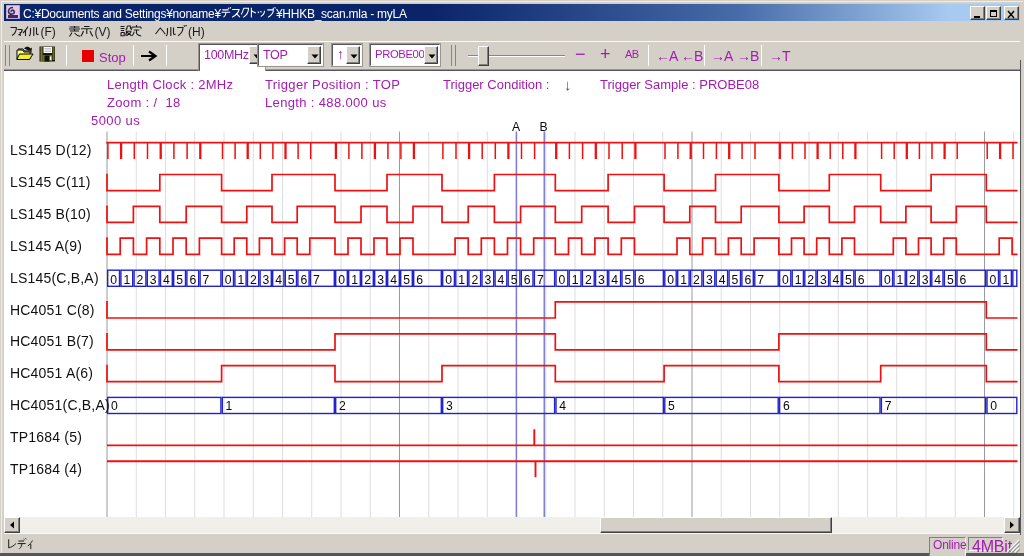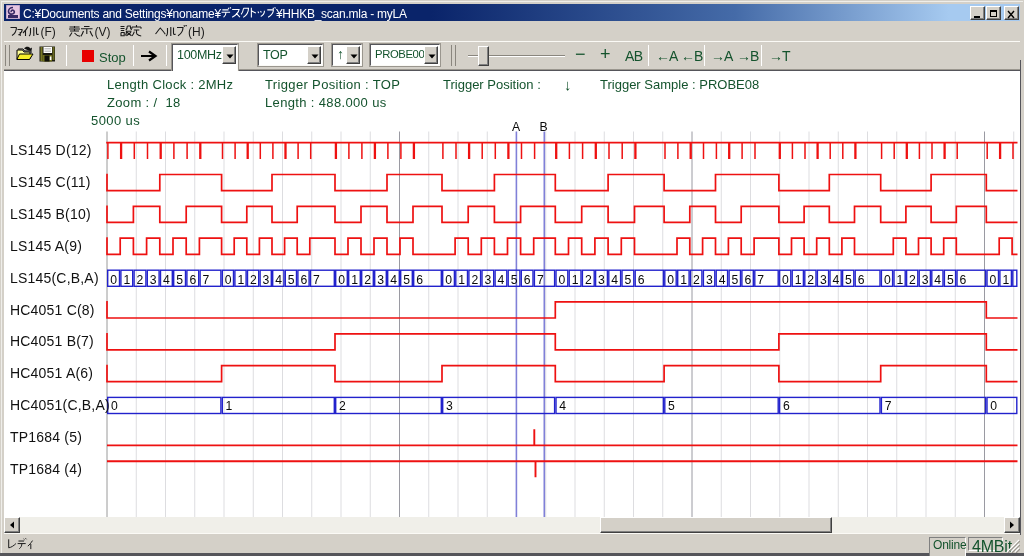--- a/index.html
+++ b/index.html
@@ -1,17 +1,17 @@
 <!DOCTYPE html>
 <html><head><meta charset="utf-8"><style>
 *{margin:0;padding:0;box-sizing:border-box}
 html,body{width:1024px;height:556px;overflow:hidden}
 body{font-family:"Liberation Sans",sans-serif;background:#d4d0c8;position:relative}
 .abs{position:absolute}
-.txt{position:absolute;font-size:13px;color:#14532d;white-space:pre}
+.txt{position:absolute;font-size:13px;color:#a21caf;white-space:pre}
 .bevout{border-top:1px solid #fff;border-left:1px solid #fff;border-right:1px solid #404040;border-bottom:1px solid #404040;background:#d4d0c8}
 .sunk{border-top:1px solid #808080;border-left:1px solid #808080;border-right:1px solid #fff;border-bottom:1px solid #fff}
 </style></head><body>
 
 <div class="abs" style="left:0;top:0;width:1024px;height:556px;border:1px solid #d4d0c8"></div>
 <div class="abs" style="left:1px;top:1px;width:1022px;height:1px;background:#efeeea"></div>
 <div class="abs" style="left:1px;top:1px;width:1px;height:553px;background:#efeeea"></div>
 <div class="abs" style="left:0;top:553px;width:1024px;height:3px;background:#55555a"></div>
 <div class="abs" style="left:1019px;top:60px;width:2px;height:475px;background:#55555a"></div>
 <div class="abs" style="left:4px;top:4px;width:1016px;height:17px;background:linear-gradient(to right,#0a246a 0%,#0a246a 42%,#456ba8 72%,#a6caf0 93%,#a6caf0 100%)"></div>
@@ -90,21 +90,21 @@
 <rect x="10.8" y="10.5" width="1.6" height="3.5" fill="#fff"></rect>
 </svg>
 <div class="abs" style="left:66px;top:45px;width:1px;height:21px;background:#8a867e;border-right:1px solid #fff"></div>
 <div class="abs" style="left:82px;top:50px;width:12px;height:12px;background:#e80000"></div>
 <div class="txt" style="left:99px;top:49.5px;font-size:13px">Stop</div>
 <div class="abs" style="left:133px;top:45px;width:1px;height:21px;background:#8a867e;border-right:1px solid #fff"></div>
 <svg class="abs" style="left:141px;top:50px" width="17" height="12">
     <path d="M0,6 H13 M8,1.5 L14.5,6 L8,10.5" stroke="#000" stroke-width="2.2" fill="none"></path>
   </svg>
 <div class="abs" style="left:166px;top:45px;width:1px;height:21px;background:#8a867e;border-right:1px solid #fff"></div>
-<div class="abs" style="left:172px;top:44px;width:66px;height:38px;background:#fff;border-top:1px solid #55555a;border-left:1px solid #55555a;border-bottom:1px solid #fbfaf6;border-right:1px solid #fbfaf6;box-shadow:0 0 0 1px #9a968e">
+<div class="abs" style="left:199px;top:44px;width:66px;height:38px;background:#fff;border-top:1px solid #55555a;border-left:1px solid #55555a;border-bottom:1px solid #fbfaf6;border-right:1px solid #fbfaf6;box-shadow:0 0 0 1px #9a968e">
     <div class="txt" style="left:4px;top:3px;font-size:12.5px;letter-spacing:-0.3px">100MHz</div>
     <div class="abs bevout" style="right:1px;top:1px;width:14px;height:18px;box-shadow:inset -1px -1px 0 #808080"><svg width="14" height="18">
         <path d="M3.5,7.5 L10.5,7.5 L7,11.5 Z" fill="#000"></path>
       </svg></div>
   </div>
 <div class="abs" style="left:258px;top:44px;width:65px;height:22px;background:#fff;border-top:1px solid #55555a;border-left:1px solid #55555a;border-bottom:1px solid #fbfaf6;border-right:1px solid #fbfaf6;box-shadow:0 0 0 1px #9a968e">
     <div class="txt" style="left:4px;top:3px;font-size:12.5px;letter-spacing:-0.3px">TOP</div>
     <div class="abs bevout" style="right:1px;top:1px;width:14px;height:18px;box-shadow:inset -1px -1px 0 #808080"><svg width="14" height="18">
         <path d="M3.5,7.5 L10.5,7.5 L7,11.5 Z" fill="#000"></path>
       </svg></div>
@@ -120,33 +120,33 @@
     <div class="abs bevout" style="right:1px;top:1px;width:14px;height:18px;box-shadow:inset -1px -1px 0 #808080"><svg width="14" height="18">
         <path d="M3.5,7.5 L10.5,7.5 L7,11.5 Z" fill="#000"></path>
       </svg></div>
   </div>
 <div class="abs" style="left:451px;top:45px;width:1px;height:21px;background:#fff;border-right:1.5px solid #8a867e"></div>
 <div class="abs" style="left:455px;top:45px;width:1px;height:21px;background:#fff;border-right:1.5px solid #8a867e"></div>
 <div class="abs" style="left:468px;top:55px;width:97px;height:2px;background:#8a867e;border-bottom:1px solid #fff"></div>
 <div class="abs bevout" style="left:478px;top:46px;width:11px;height:20px;box-shadow:inset -1px -1px 0 #808080"></div>
 <div class="txt" style="left:575px;top:44px;font-size:18px">−</div>
 <div class="txt" style="left:600px;top:44px;font-size:18px">+</div>
-<div class="txt" style="left:625px;top:48px;font-size:14px;letter-spacing:-0.5px">AB</div>
+<div class="txt" style="left:625px;top:48px;font-size:11px;letter-spacing:-0.5px">AB</div>
 <div class="abs" style="left:648px;top:45px;width:1px;height:21px;background:#8a867e;border-right:1px solid #fff"></div>
 <div class="txt" style="left:656px;top:48px;font-size:14px;letter-spacing:-1px">←A</div>
 <div class="txt" style="left:681px;top:48px;font-size:14px;letter-spacing:-1px">←B</div>
 <div class="abs" style="left:704px;top:45px;width:1px;height:21px;background:#8a867e;border-right:1px solid #fff"></div>
 <div class="txt" style="left:711px;top:48px;font-size:14px;letter-spacing:-1px">→A</div>
 <div class="txt" style="left:737px;top:48px;font-size:14px;letter-spacing:-1px">→B</div>
 <div class="abs" style="left:761px;top:45px;width:1px;height:21px;background:#8a867e;border-right:1px solid #fff"></div>
 <div class="txt" style="left:769px;top:48px;font-size:14px;letter-spacing:-1px">→T</div>
 <div class="abs" style="left:4px;top:71px;width:1016px;height:446px;background:#fff"></div>
 <div class="txt" style="left:107px;top:77px;letter-spacing:0.3px">Length Clock : 2MHz</div>
 <div class="txt" style="left:265px;top:77px;letter-spacing:0.35px">Trigger Position : TOP</div>
-<div class="txt" style="left:443px;top:77px">Trigger Position :</div>
+<div class="txt" style="left:443px;top:77px">Trigger Condition :</div>
 <div class="txt" style="left:564px;top:75.5px;font-size:15px">↓</div>
 <div class="txt" style="left:600px;top:77px">Trigger Sample : PROBE08</div>
 <div class="txt" style="left:107px;top:94.5px;letter-spacing:0.35px">Zoom : /  18</div>
 <div class="txt" style="left:265px;top:94.5px;letter-spacing:0.35px">Length : 488.000 us</div>
 <div class="txt" style="left:91px;top:112.5px;letter-spacing:0.4px">5000 us</div>
 <svg id="wave" width="1024" height="556" viewBox="0 0 1024 556" style="position:absolute;left:0;top:0">
 <path d="M136.25,131.5V517.0 M165.50,131.5V517.0 M194.75,131.5V517.0 M224.00,131.5V517.0 M253.25,131.5V517.0 M282.50,131.5V517.0 M311.75,131.5V517.0 M341.00,131.5V517.0 M370.25,131.5V517.0 M428.75,131.5V517.0 M458.00,131.5V517.0 M487.25,131.5V517.0 M516.50,131.5V517.0 M545.75,131.5V517.0 M575.00,131.5V517.0 M604.25,131.5V517.0 M633.50,131.5V517.0 M662.75,131.5V517.0 M721.25,131.5V517.0 M750.50,131.5V517.0 M779.75,131.5V517.0 M809.00,131.5V517.0 M838.25,131.5V517.0 M867.50,131.5V517.0 M896.75,131.5V517.0 M926.00,131.5V517.0 M955.25,131.5V517.0 M1013.75,131.5V517.0" stroke="#dddde0" stroke-width="1" fill="none"></path>
 <path d="M399.50,131.5V517.0 M692.00,131.5V517.0 M984.50,131.5V517.0" stroke="#9a9aa2" stroke-width="1" fill="none"></path>
 <path d="M107,131.5V517.0" stroke="#9a9a9a" stroke-width="1" fill="none"></path>
 <path d="M516.4,131.5V517.0 M544.3,131.5V517.0" stroke="#8080d8" stroke-width="1.6" fill="none"></path>

